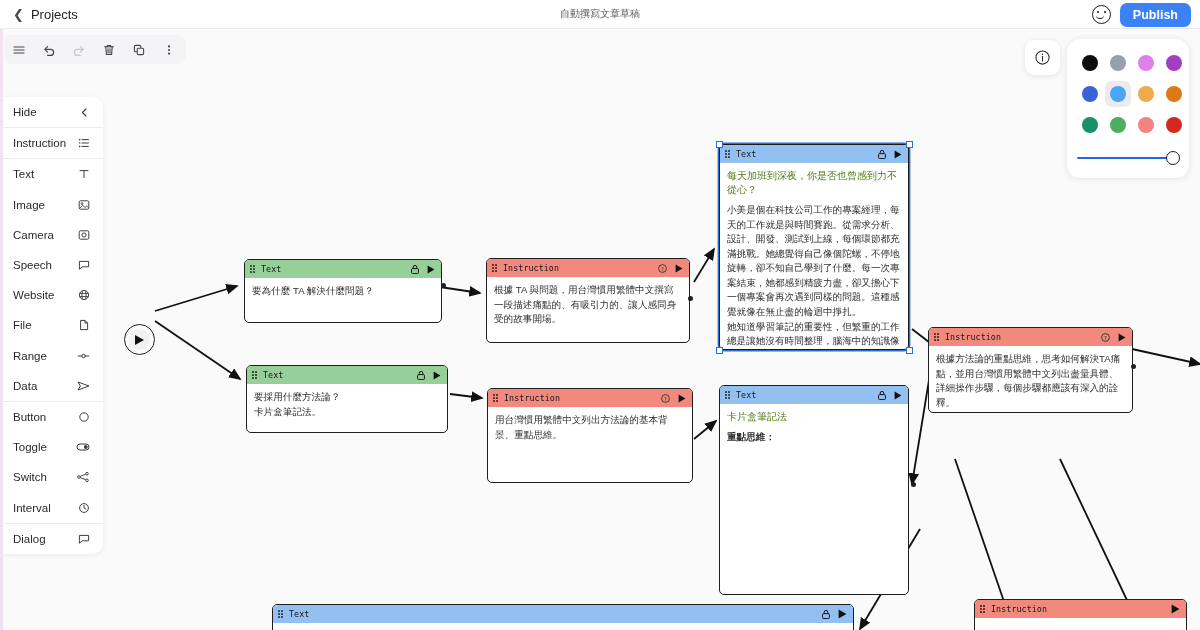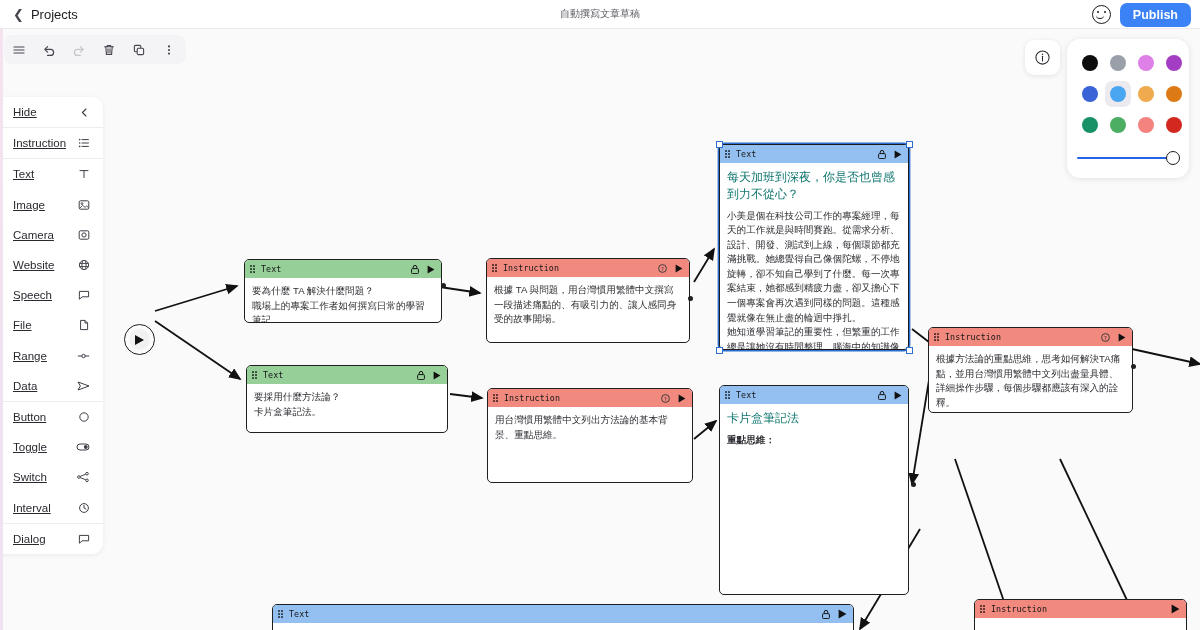--- a/index.html
+++ b/index.html
@@ -76,21 +76,21 @@
   
   .leftpanel {
     position: absolute; left: 0; top: 97px; width: 103px;
     background: #ffffff; border-radius: 0 11px 11px 0;
     box-shadow: 0 1px 5px rgba(0,0,0,.07);
     z-index: 40; overflow: hidden;
   }
   .lp-row {
     height: 30.2px; display: flex; align-items: center;
     justify-content: space-between; padding: 0 13px 0 13px;
-    font-size: 11.5px; color: #2b2930; cursor: pointer; text-decoration: underline;
+    font-size: 11.5px; color: #2b2930; cursor: pointer;
   }
   .lp-row .ic { color: #3f3d45; display: flex; align-items: center; }
   .lp-div { height: 1px; background: #eeecf0; margin: 0; }
 
   
   .info-btn {
     position: absolute; right: 140px; top: 40px; width: 35px; height: 35px;
     background: #fff; border-radius: 9px; box-shadow: 0 1px 5px rgba(0,0,0,.10);
     display: flex; align-items: center; justify-content: center;
     z-index: 45; cursor: pointer;
@@ -139,21 +139,21 @@
   .grip i { background: rgba(0,0,0,.62); border-radius: .5px; display:block; width:2px; height:2px;}
   .node-title {
     font-family: "DejaVu Sans Mono", monospace;
     font-size: 8.3px; color: #171717; letter-spacing: .1px; flex: 1;
   }
   .head-icons { display: flex; align-items: center; gap: 8px; color: #141414; }
   .node-body {
     padding: 6px 7px 7px 7px; font-size: 9.6px; line-height: 1.52;
     color: #2e2e33;
   }
-  .node-body .hdr { font-size: 12px; line-height: 1.4; color: #0f766e; margin-bottom: 6px; display:block;}
+  .node-body .hdr { font-size: 10px; line-height: 1.4; color: #4d7c0f; margin-bottom: 6px; display:block;}
   .node-body p { margin: 0; }
   .bold { font-weight: bold; }
   .node.selected { border-color: #1a1a1a; box-shadow: 0 0 0 1.4px #2d6fd1; }
   .handle {
     position: absolute; width: 7px; height: 7px; background: #fff;
     border: 1.5px solid #2d6fd1; z-index: 30;
   }
   .port {
     position: absolute; width: 5px; height: 5px; border-radius: 50%;
     background: #1f1f1f; z-index: 25;
@@ -236,21 +236,20 @@
               <rect x="0.6" y="3.6" width="6.8" height="5" rx="1" fill="none" stroke="#141414" stroke-width="1"></rect>
               <path d="M2.2,3.6 V2.2 a1.8,1.8 0 0 1 3.6,0 V3.6" fill="none" stroke="#141414" stroke-width="1"></path>
             </svg>
           <svg width="8" height="9" viewBox="0 0 8 9">
               <path d="M0.6,0.6 L7.4,4.5 L0.6,8.4 z" fill="#111"></path>
             </svg>
         </span>
       </div>
       <div class="node-body">
         <p>要為什麼 TA 解決什麼問題？</p>
-        <p>職場上的專案工作者如何撰寫日常的學習筆記。</p>
       </div>
     </div>
     <div class="port" style="left:441px; top:254px;"></div>
 
     <div class="node" style="left:246px; top:336px; width:202px; height:68px;">
       <div class="node-head green">
         <span class="grip">
             <i></i>
             <i></i>
             <i></i>
@@ -567,37 +566,37 @@
     <div class="lp-row">
       <span>Camera</span>
       <span class="ic">
           <svg width="12" height="12" viewBox="0 0 12 12">
             <rect x="1.2" y="1.8" width="9.6" height="8.4" rx="1.4" fill="none" stroke="currentColor" stroke-width="1"></rect>
             <circle cx="6" cy="6" r="2.1" fill="none" stroke="currentColor" stroke-width="1"></circle>
           </svg>
         </span>
     </div>
     <div class="lp-row">
+      <span>Speech</span>
+      <span class="ic">
+          <svg width="12" height="12" viewBox="0 0 12 12">
+            <path d="M1.4,2.4 h9.2 v5.4 h-6.4 l-2.8,2.4 v-2.4 h-0 z" fill="none" stroke="currentColor" stroke-width="1" stroke-linejoin="round"></path>
+          </svg>
+        </span>
+    </div>
+    <div class="lp-row">
       <span>Website</span>
       <span class="ic">
           <svg width="12" height="12" viewBox="0 0 12 12">
             <g fill="none" stroke="currentColor" stroke-width="0.95">
               <circle cx="6" cy="6" r="4.6"></circle>
               <ellipse cx="6" cy="6" rx="2.1" ry="4.6"></ellipse>
               <line x1="1.5" y1="4.4" x2="10.5" y2="4.4"></line>
               <line x1="1.5" y1="7.6" x2="10.5" y2="7.6"></line>
             </g>
-          </svg>
-        </span>
-    </div>
-    <div class="lp-row">
-      <span>Speech</span>
-      <span class="ic">
-          <svg width="12" height="12" viewBox="0 0 12 12">
-            <path d="M1.4,2.4 h9.2 v5.4 h-6.4 l-2.8,2.4 v-2.4 h-0 z" fill="none" stroke="currentColor" stroke-width="1" stroke-linejoin="round"></path>
           </svg>
         </span>
     </div>
     <div class="lp-row">
       <span>File</span>
       <span class="ic">
           <svg width="12" height="12" viewBox="0 0 12 12">
             <path d="M2.6,1.4 h4.4 l2.6,2.6 v6.6 h-7 z" fill="none" stroke="currentColor" stroke-width="1" stroke-linejoin="round"></path>
             <path d="M7,1.4 v2.6 h2.6" fill="none" stroke="currentColor" stroke-width="1"></path>
           </svg>

